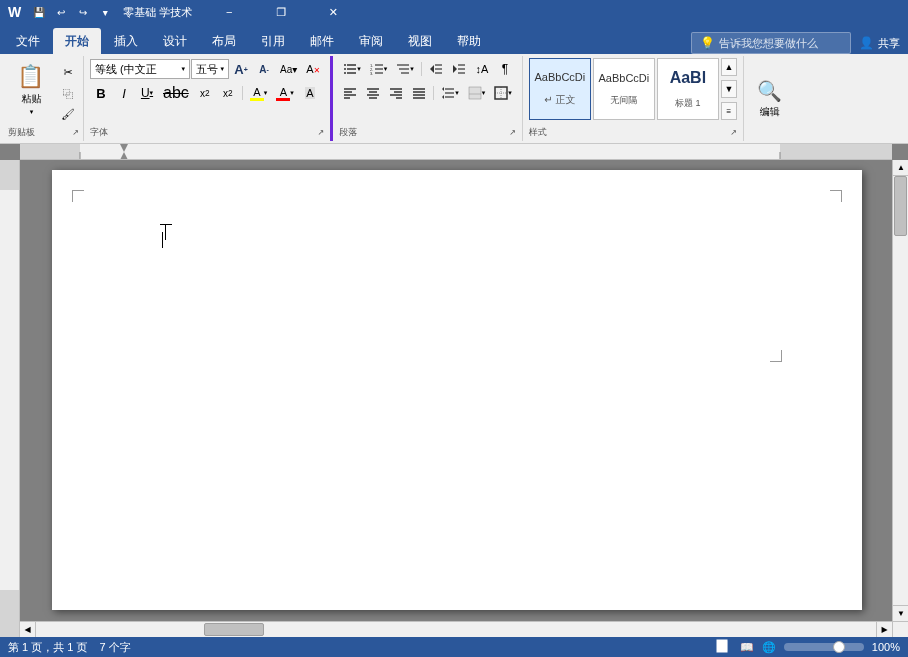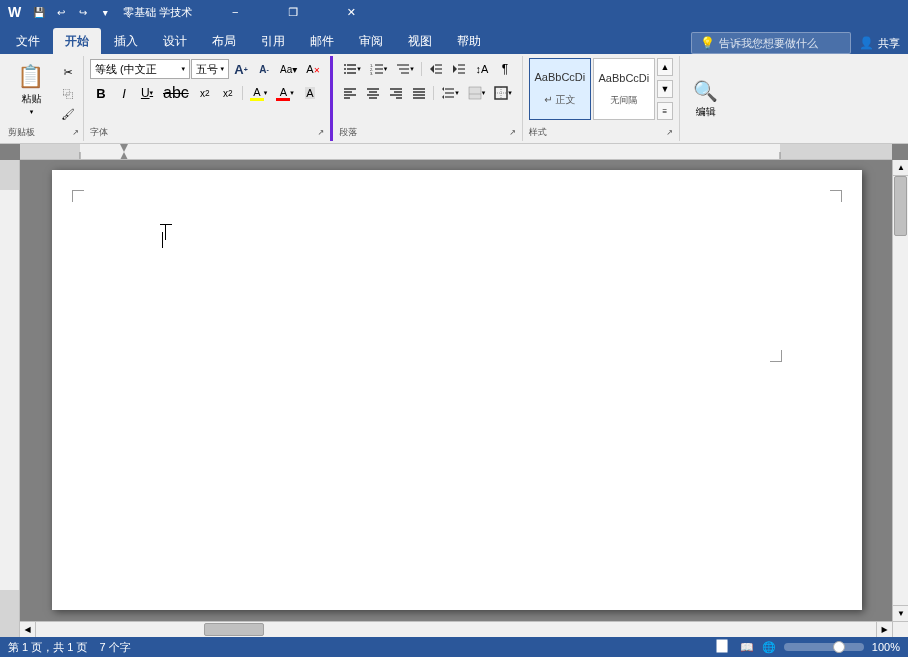--- a/index.html
+++ b/index.html
@@ -24,21 +24,21 @@
     #title-bar .title-center {
       flex: 1;
       text-align: center;
       font-size: 12px;
       color: white;
     }
     #title-bar .title-right {
       flex: 0 0 auto;
       display: flex;
       align-items: center;
-      gap: 12px;
+      gap: 6px;
       font-size: 11px;
     }
     .win-btn {
       width: 46px;
       height: 24px;
       display: flex;
       align-items: center;
       justify-content: center;
       cursor: pointer;
       color: white;
@@ -481,20 +481,24 @@
       <div style="display:flex;flex:1;align-items:flex-start;gap:2px;">
         <div style="display:flex;gap:2px;">
           <div style="width:62px;height:62px;border:1px solid #c0c0c0;background:#ddeeff;border-color:#2B579A;display:flex;flex-direction:column;align-items:center;justify-content:center;cursor:pointer;padding:2px;" class="style-item selected">
             <span style="font-size:11px;color:#333;">AaBbCcDi</span>
             <span style="font-size:10px;color:#555;">↵ <span>正文</span></span>
           </div>
           <div style="width:62px;height:62px;border:1px solid #c0c0c0;background:white;display:flex;flex-direction:column;align-items:center;justify-content:center;cursor:pointer;padding:2px;" class="style-item">
             <span style="font-size:11px;color:#333;">AaBbCcDi</span>
             <span style="font-size:9px;color:#555;">无间隔</span>
           </div>
+          <div style="width:62px;height:62px;border:1px solid #c0c0c0;background:white;display:flex;flex-direction:column;align-items:center;justify-content:center;cursor:pointer;padding:2px;" class="style-item">
+            <span style="font-size:16px;color:#1f3864;font-weight:bold;">AaBl</span>
+            <span style="font-size:9px;color:#555;">标题 1</span>
+          </div>
         </div>
         <div style="display:flex;flex-direction:column;justify-content:space-between;height:62px;">
           <div class="scroll-btn">▲</div>
           <div class="scroll-btn">▼</div>
           <div class="scroll-btn" style="font-size:8px;">≡</div>
         </div>
       </div>
       <div class="section-bottom-label">
         <span>样式</span>
         <span class="expand-icon">↗</span>

